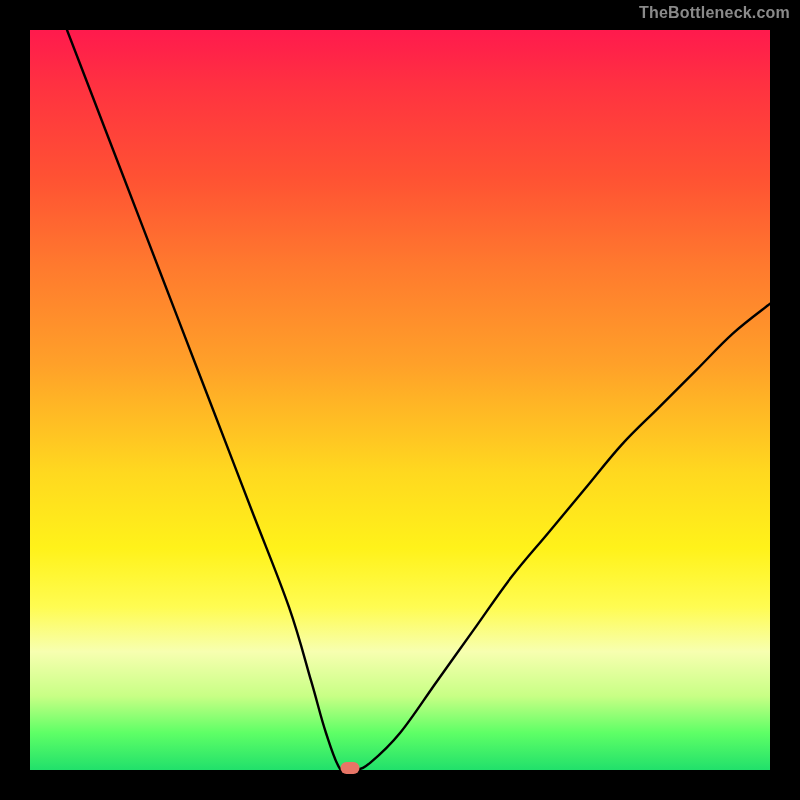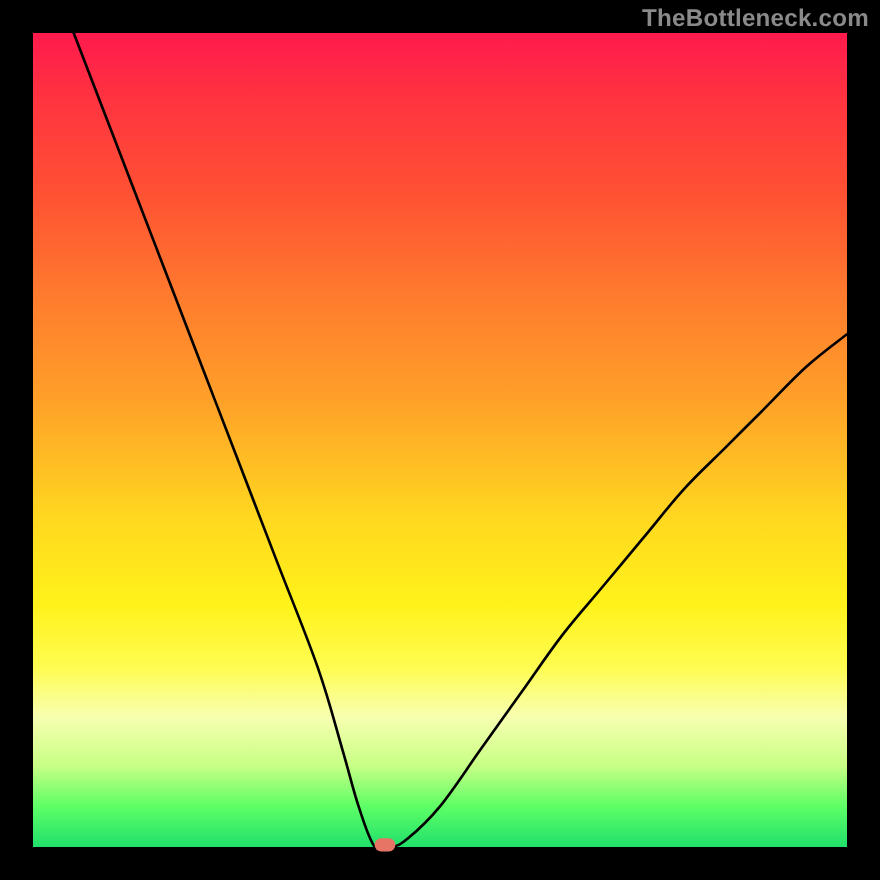--- a/index.html
+++ b/index.html
@@ -38,21 +38,21 @@
       #f7ffb0 84%,
       #c8ff85 90%,
       #5eff66 95%,
       #21e06b 100%
     );
   }
   .watermark {
     position: absolute;
     top: 4px;
     right: 10px;
-    font-size: 22px;
+    font-size: 16px;
     font-weight: 600;
     color: #8a8a8a;
     letter-spacing: 0.2px;
     user-select: none;
   }
   .curve {
     position: absolute;
     top: 0;
     left: 0;
     width: 740px;

